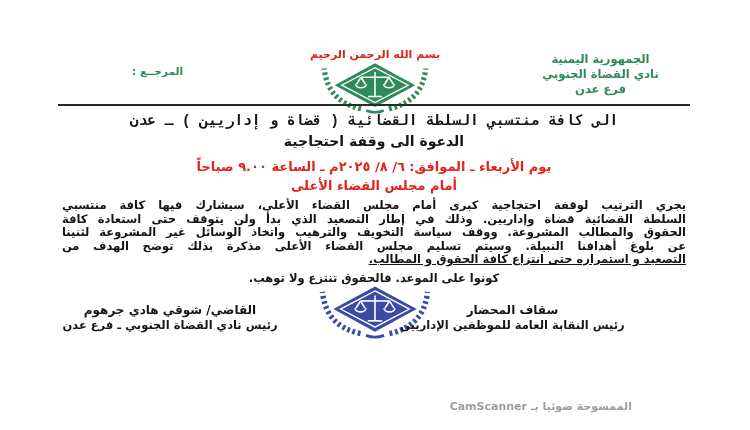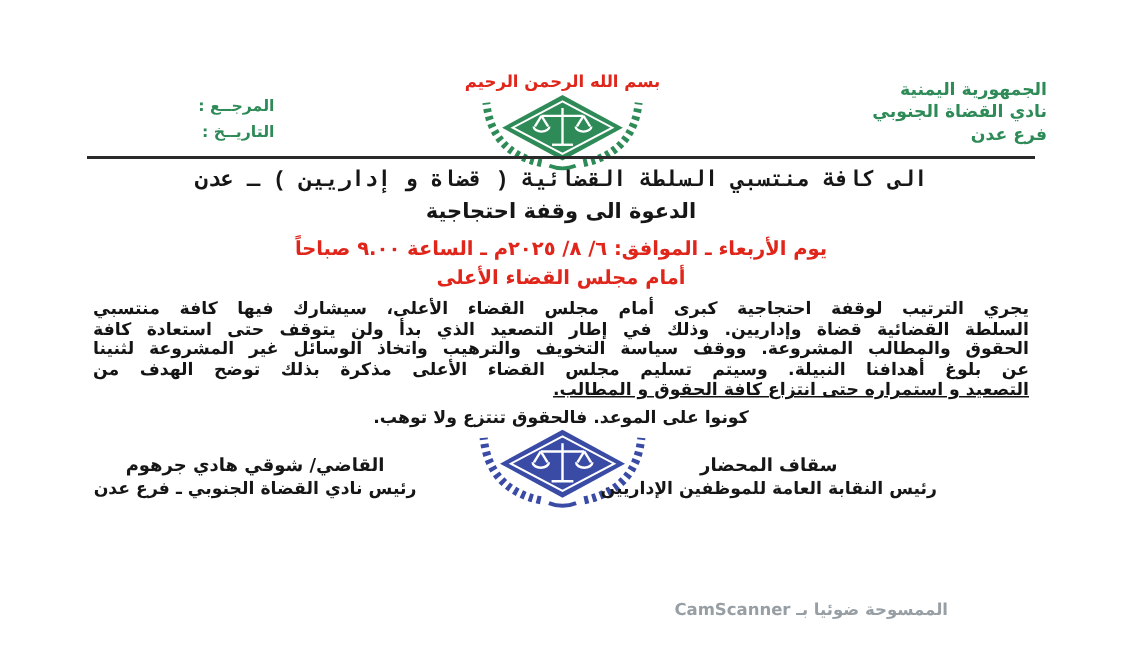--- a/index.html
+++ b/index.html
@@ -10,21 +10,21 @@
   .page{
     position:relative; width:750px; height:422px; background:#ffffff;
     direction:rtl; font-family:"DejaVu Sans", sans-serif; font-weight:bold;
     overflow:hidden; margin:0 auto;
   }
   .bismillah{
     position:absolute; top:48px; left:0; right:0; text-align:center;
     color:var(--red); font-size:11px; letter-spacing:.5px;
   }
   .org{
-    position:absolute; top:52px; right:52px; width:195px; text-align:right;
+    position:absolute; top:52px; right:52px; width:195px; text-align:center;
     color:var(--green); font-size:11.5px; line-height:1.3;
   }
   .refs{
     position:absolute; top:63px; left:88px; width:95px; text-align:right;
     color:var(--green); font-size:10.5px; line-height:1.6;
   }
   .logo{position:absolute; top:58px; left:calc(50% - 75px); width:150px; height:56px;}
   .logo-green{color:var(--green);}
   .logo-blue{color:var(--blue);}
   .stamp{position:absolute; top:281px; left:calc(50% - 78px); width:156px; height:58px; opacity:.92;}
@@ -60,21 +60,20 @@
   <div class="bismillah">بسم الله الرحمن الرحيم</div>
 
   <div class="org">
     <div>الجمهورية اليمنية</div>
     <div>نادي القضاة الجنوبي</div>
     <div>فرع عدن</div>
   </div>
 
   <div class="refs">
     <div>المرجــع :</div>
-    <div>التاريــخ :</div>
   </div>
 
   <div class="logo logo-green">
     <svg viewBox="0 0 160 64" width="150" height="56" aria-hidden="true">
       <g fill="none" stroke="currentColor">
         <path d="M64,58 Q26,50 22,12" stroke-width="6" stroke-dasharray="3 3"></path>
         <path d="M96,58 Q134,50 138,12" stroke-width="6" stroke-dasharray="3 3"></path>
         <path d="M70,60 Q80,64 90,60" stroke-width="3"></path>
       </g>
       <polygon points="80,6 126,31 80,56 34,31" fill="currentColor"></polygon>

